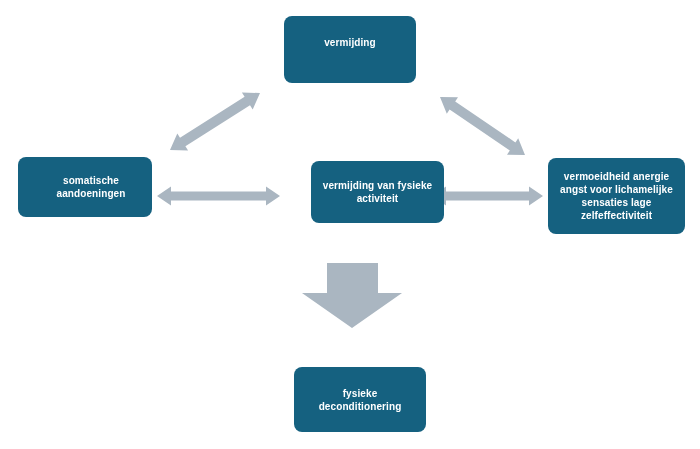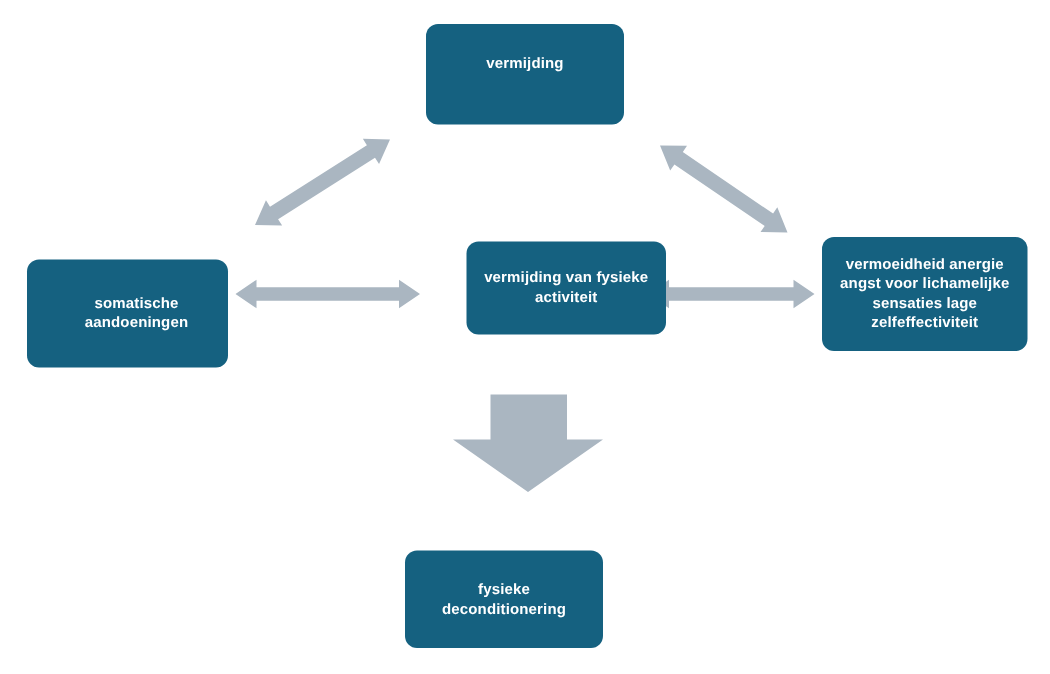--- a/index.html
+++ b/index.html
@@ -31,24 +31,24 @@
     justify-content: center;
     text-align: center;
     font-size: 10px;
     font-weight: 600;
     line-height: 13px;
     letter-spacing: 0.1px;
     white-space: pre-line;
     padding: 4px 6px;
   }
   .node-depressie   { left: 284px; top: 16px;  width: 132px; height: 67px; padding-bottom: 18px; }
-  .node-somatische  { left: 18px;  top: 173px; width: 134px; height: 72px; padding-left: 18px; }
+  .node-somatische  { left: 18px;  top: 157px; width: 134px; height: 60px; padding-left: 18px; }
   .node-vermijding  { left: 287px; top: 161px; width: 133px; height: 62px; margin-left: 24px; }
   .node-vermoeidheid{ left: 548px; top: 158px; width: 137px; height: 76px; }
-  .node-fysieke     { left: 270px; top: 367px; width: 132px; height: 65px; }
+  .node-fysieke     { left: 294px; top: 367px; width: 132px; height: 65px; }
   .arrow-layer {
     position: absolute;
     left: 0; top: 0;
     width: 700px; height: 449px;
   }
   .arrow { fill: var(--arrow-fill); stroke: none; }
 </style>
 </head>
 <body>
 

